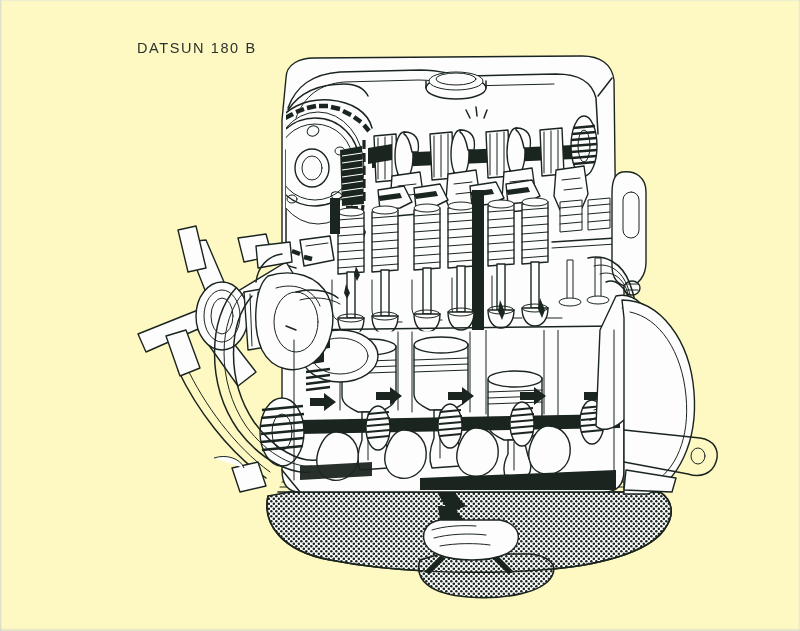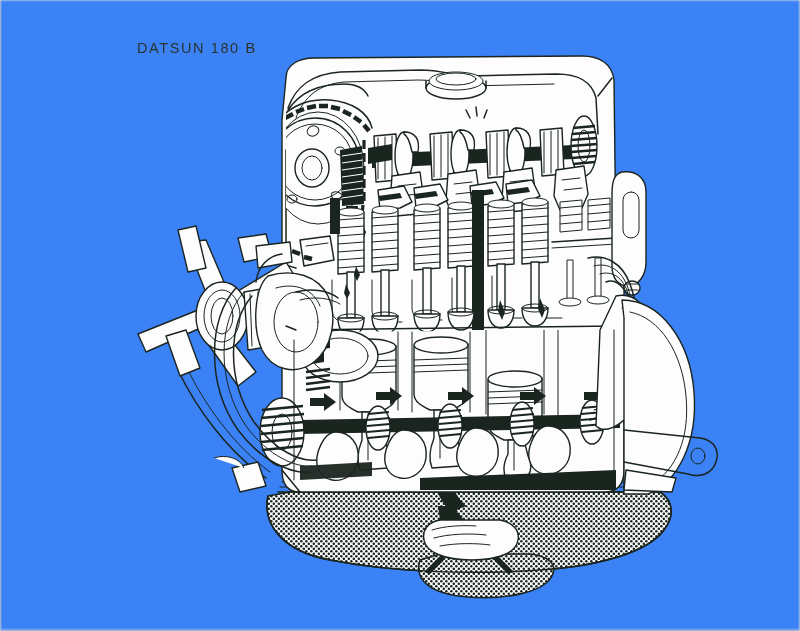--- a/index.html
+++ b/index.html
@@ -1,18 +1,18 @@
 <!DOCTYPE html>
 <html><head>
 <meta charset="utf-8">
 <style>
   html,body{margin:0;padding:0;background:#ffffff;}
   body{width:800px;height:631px;overflow:hidden;
        font-family:"Liberation Sans", sans-serif;}
-  #page{position:relative;width:800px;height:631px;background:#3b82f6;
+  #page{position:relative;width:800px;height:631px;background:#fef9c3;
         box-sizing:border-box;}
   
   #page:before{content:"";position:absolute;left:0;top:0;width:2px;height:631px;
         background:linear-gradient(to right,#c9cfcb,rgba(253,253,253,0));opacity:.85;}
   #page:after{content:"";position:absolute;right:0;top:0;width:2px;height:631px;
         background:linear-gradient(to left,#d7dcd9,rgba(253,253,253,0));opacity:.7;}
   .edge-top{position:absolute;left:0;top:0;width:800px;height:2px;
         background:linear-gradient(to bottom,#dde1df,rgba(253,253,253,0));opacity:.6;}
   .edge-bottom{position:absolute;left:0;bottom:0;width:800px;height:3px;
         background:linear-gradient(to top,#cdd3d0,rgba(253,253,253,0));opacity:.75;}

